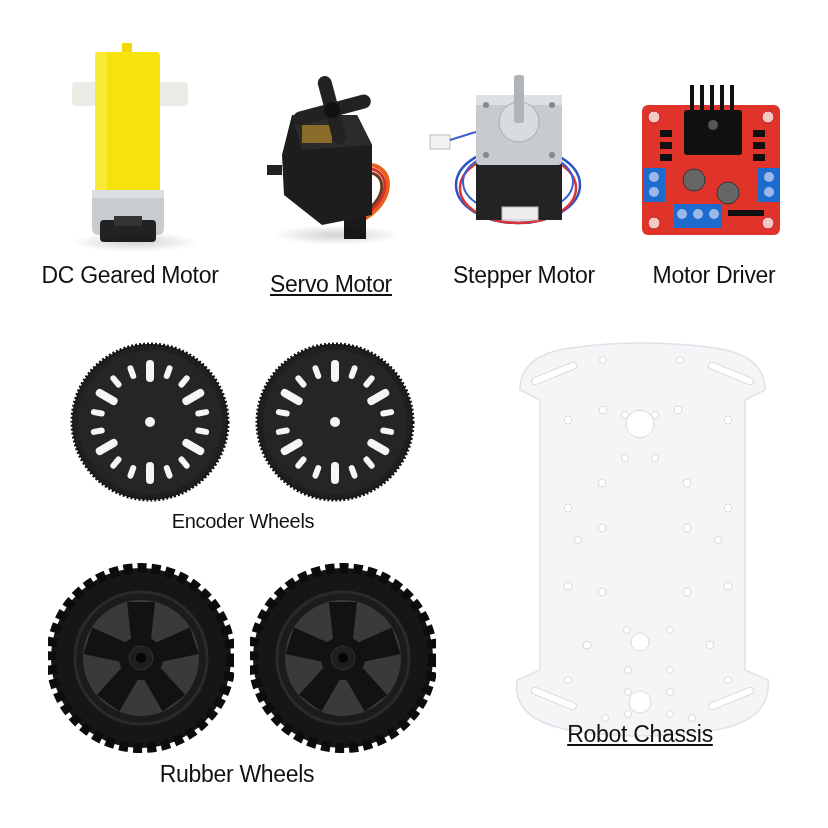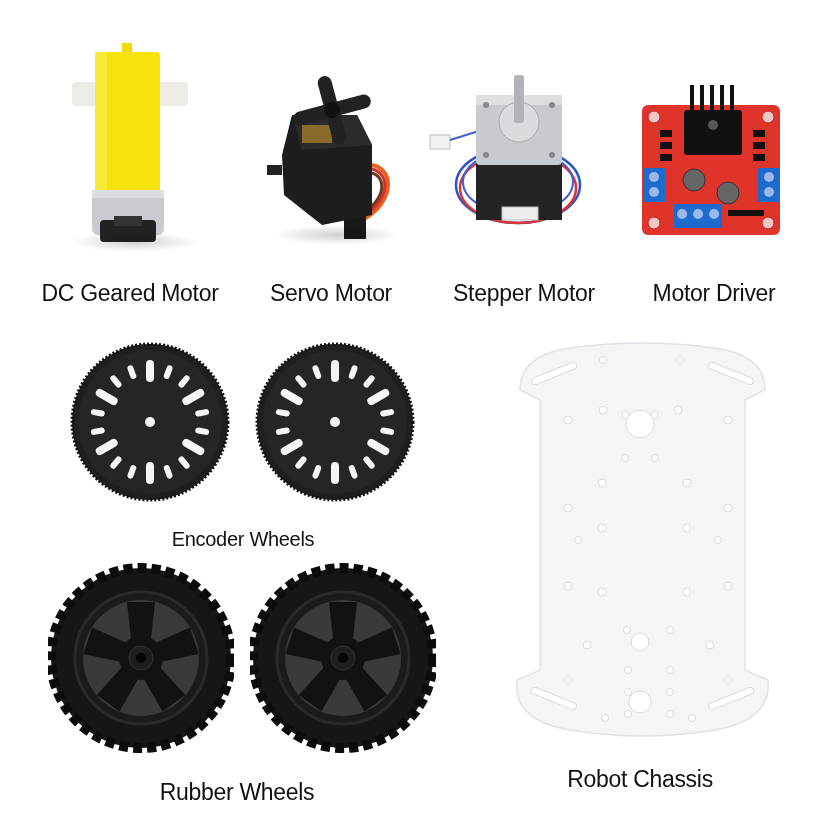--- a/index.html
+++ b/index.html
@@ -1,21 +1,21 @@
 <!DOCTYPE html>
 <html><head>
 <meta charset="utf-8">
 <style>
   * { box-sizing: border-box; margin: 0; padding: 0; }
   html, body { width: 828px; height: 828px; background: #ffffff; overflow: hidden; }
   body { position: relative; font-family: "Liberation Sans", "DejaVu Sans", sans-serif; }
   .item { position: absolute; }
   .label {
     position: absolute; font-size: 23px; color: #111111; white-space: nowrap;
-    transform: translateX(-50%); letter-spacing: -0.3px; font-stretch: condensed; margin-top: 18px;
+    transform: translateX(-50%); letter-spacing: -0.3px; font-stretch: condensed;
   }
   .label.encoder { font-size: 20px; }
   svg { display: block; }
   .shadow { position: absolute; border-radius: 50%; background: radial-gradient(ellipse at center, rgba(0,0,0,0.18), rgba(0,0,0,0) 70%); }
 </style>
 </head>
 <body>
 
 <div class="item" style="left:70px;top:40px;width:120px;height:210px;">
   <svg width="120" height="210" viewBox="0 0 120 210">
@@ -46,21 +46,21 @@
     <rect x="40" y="50" width="30" height="18" fill="#8a6b2a"></rect>
 
     <g transform="rotate(-15 70 35)">
       <rect x="30" y="28" width="80" height="14" rx="7" fill="#222"></rect>
       <rect x="63" y="0" width="14" height="70" rx="7" fill="#222"></rect>
       <circle cx="70" cy="35" r="8" fill="#111"></circle>
     </g>
   </svg>
 </div>
 <div class="shadow" style="left:272px;top:225px;width:130px;height:20px;"></div>
-<div class="label" style="left:331px;top:262px;">Servo Motor</div>
+<div class="label" style="left:331px;top:271px;text-decoration:underline;">Servo Motor</div>
 
 <div class="item" style="left:428px;top:70px;width:170px;height:170px;">
   <svg width="170" height="170" viewBox="0 0 170 170">
     <ellipse cx="90" cy="115" rx="62" ry="38" stroke="#2f55c4" stroke-width="2.5" fill="none"></ellipse>
     <ellipse cx="90" cy="118" rx="58" ry="35" stroke="#d33" stroke-width="2.5" fill="none"></ellipse>
     <ellipse cx="90" cy="112" rx="55" ry="32" stroke="#3a5fd0" stroke-width="2" fill="none"></ellipse>
     <rect x="2" y="65" width="20" height="14" fill="#f1f1f1" stroke="#bbb"></rect>
     <path d="M22 70 C 40 65, 50 60, 60 60" stroke="#3a5fd0" stroke-width="2" fill="none"></path>
     <rect x="48" y="90" width="86" height="60" fill="#232323"></rect>
     <rect x="48" y="25" width="86" height="70" rx="4" fill="#c7cbcf"></rect>
@@ -342,13 +342,13 @@
         <circle cx="170" cy="352" r="3.5"></circle>
       <circle cx="68" cy="340" r="3.5"></circle>
         <circle cx="228" cy="340" r="3.5"></circle>
       <circle cx="105" cy="378" r="3.5"></circle>
         <circle cx="128" cy="374" r="3.5"></circle>
         <circle cx="170" cy="374" r="3.5"></circle>
         <circle cx="192" cy="378" r="3.5"></circle>
     </g>
   </svg>
 </div>
-<div class="label" style="left:640px;top:748px;">Robot Chassis</div>
+<div class="label" style="left:640px;top:721px;text-decoration:underline;">Robot Chassis</div>
 
 </body></html>

